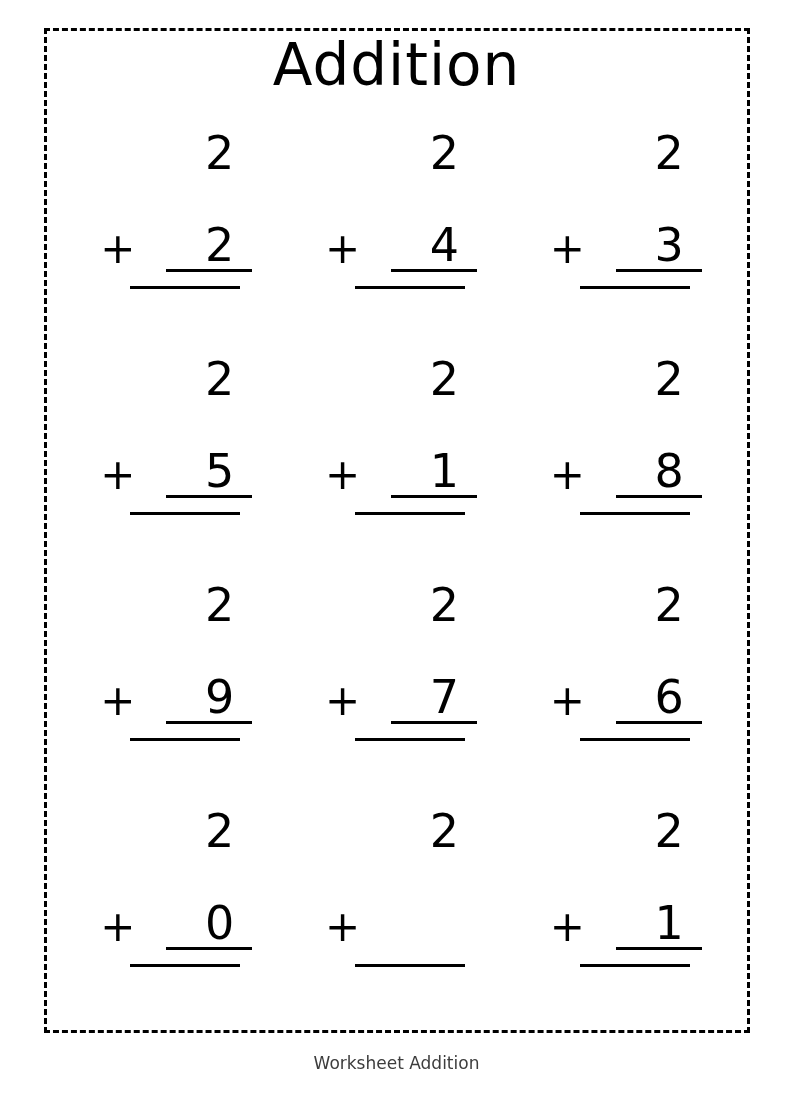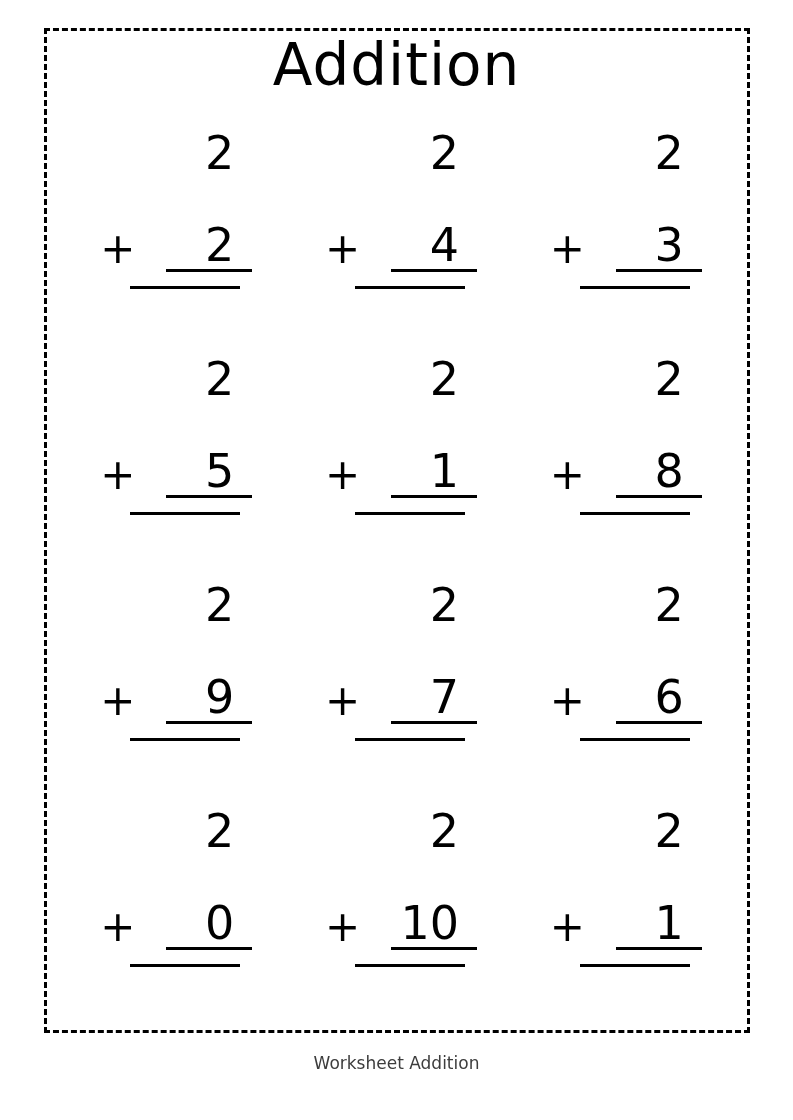--- a/index.html
+++ b/index.html
@@ -230,21 +230,20 @@
         </div>
         <div class="answer-line"></div>
       </div>
     </div>
 
     <div class="problem">
       <div class="prob-inner">
         <div class="top-row">2</div>
         <div class="bottom-row">
           <span class="plus">+</span>
-          <span class="addend2">10</span>
         </div>
         <div class="answer-line"></div>
       </div>
     </div>
 
     <div class="problem">
       <div class="prob-inner">
         <div class="top-row">2</div>
         <div class="bottom-row">
           <span class="plus">+</span>

